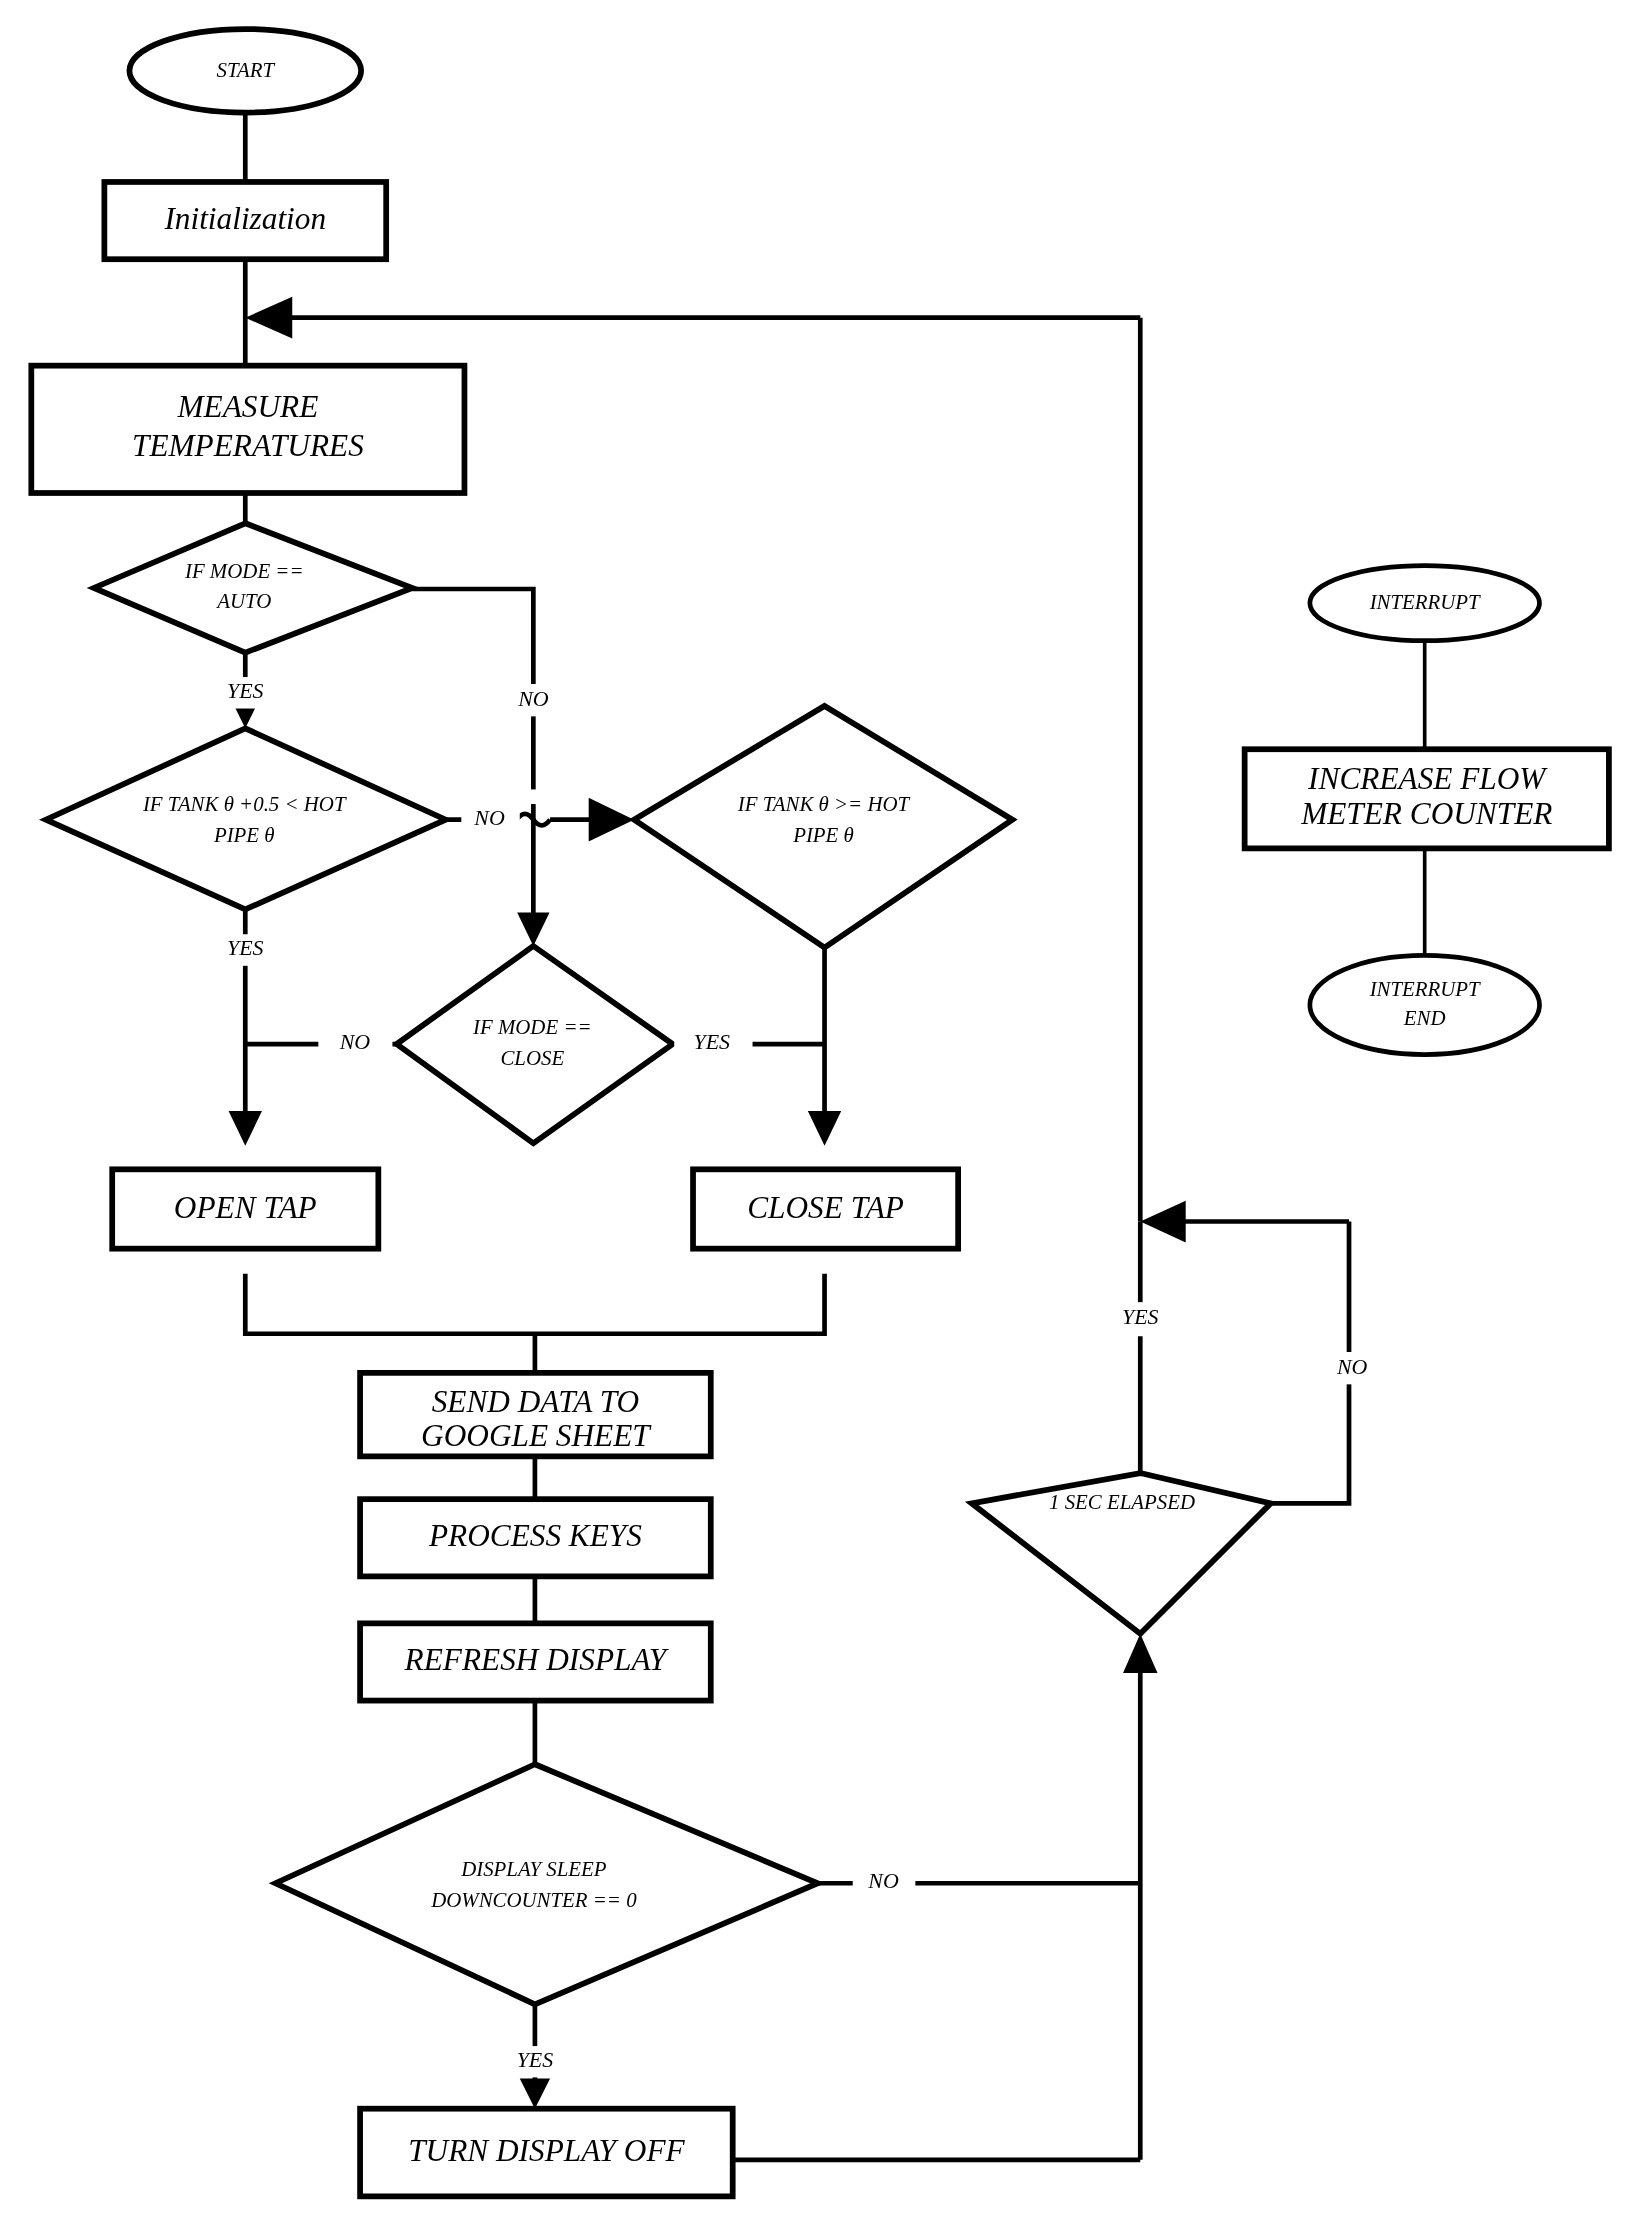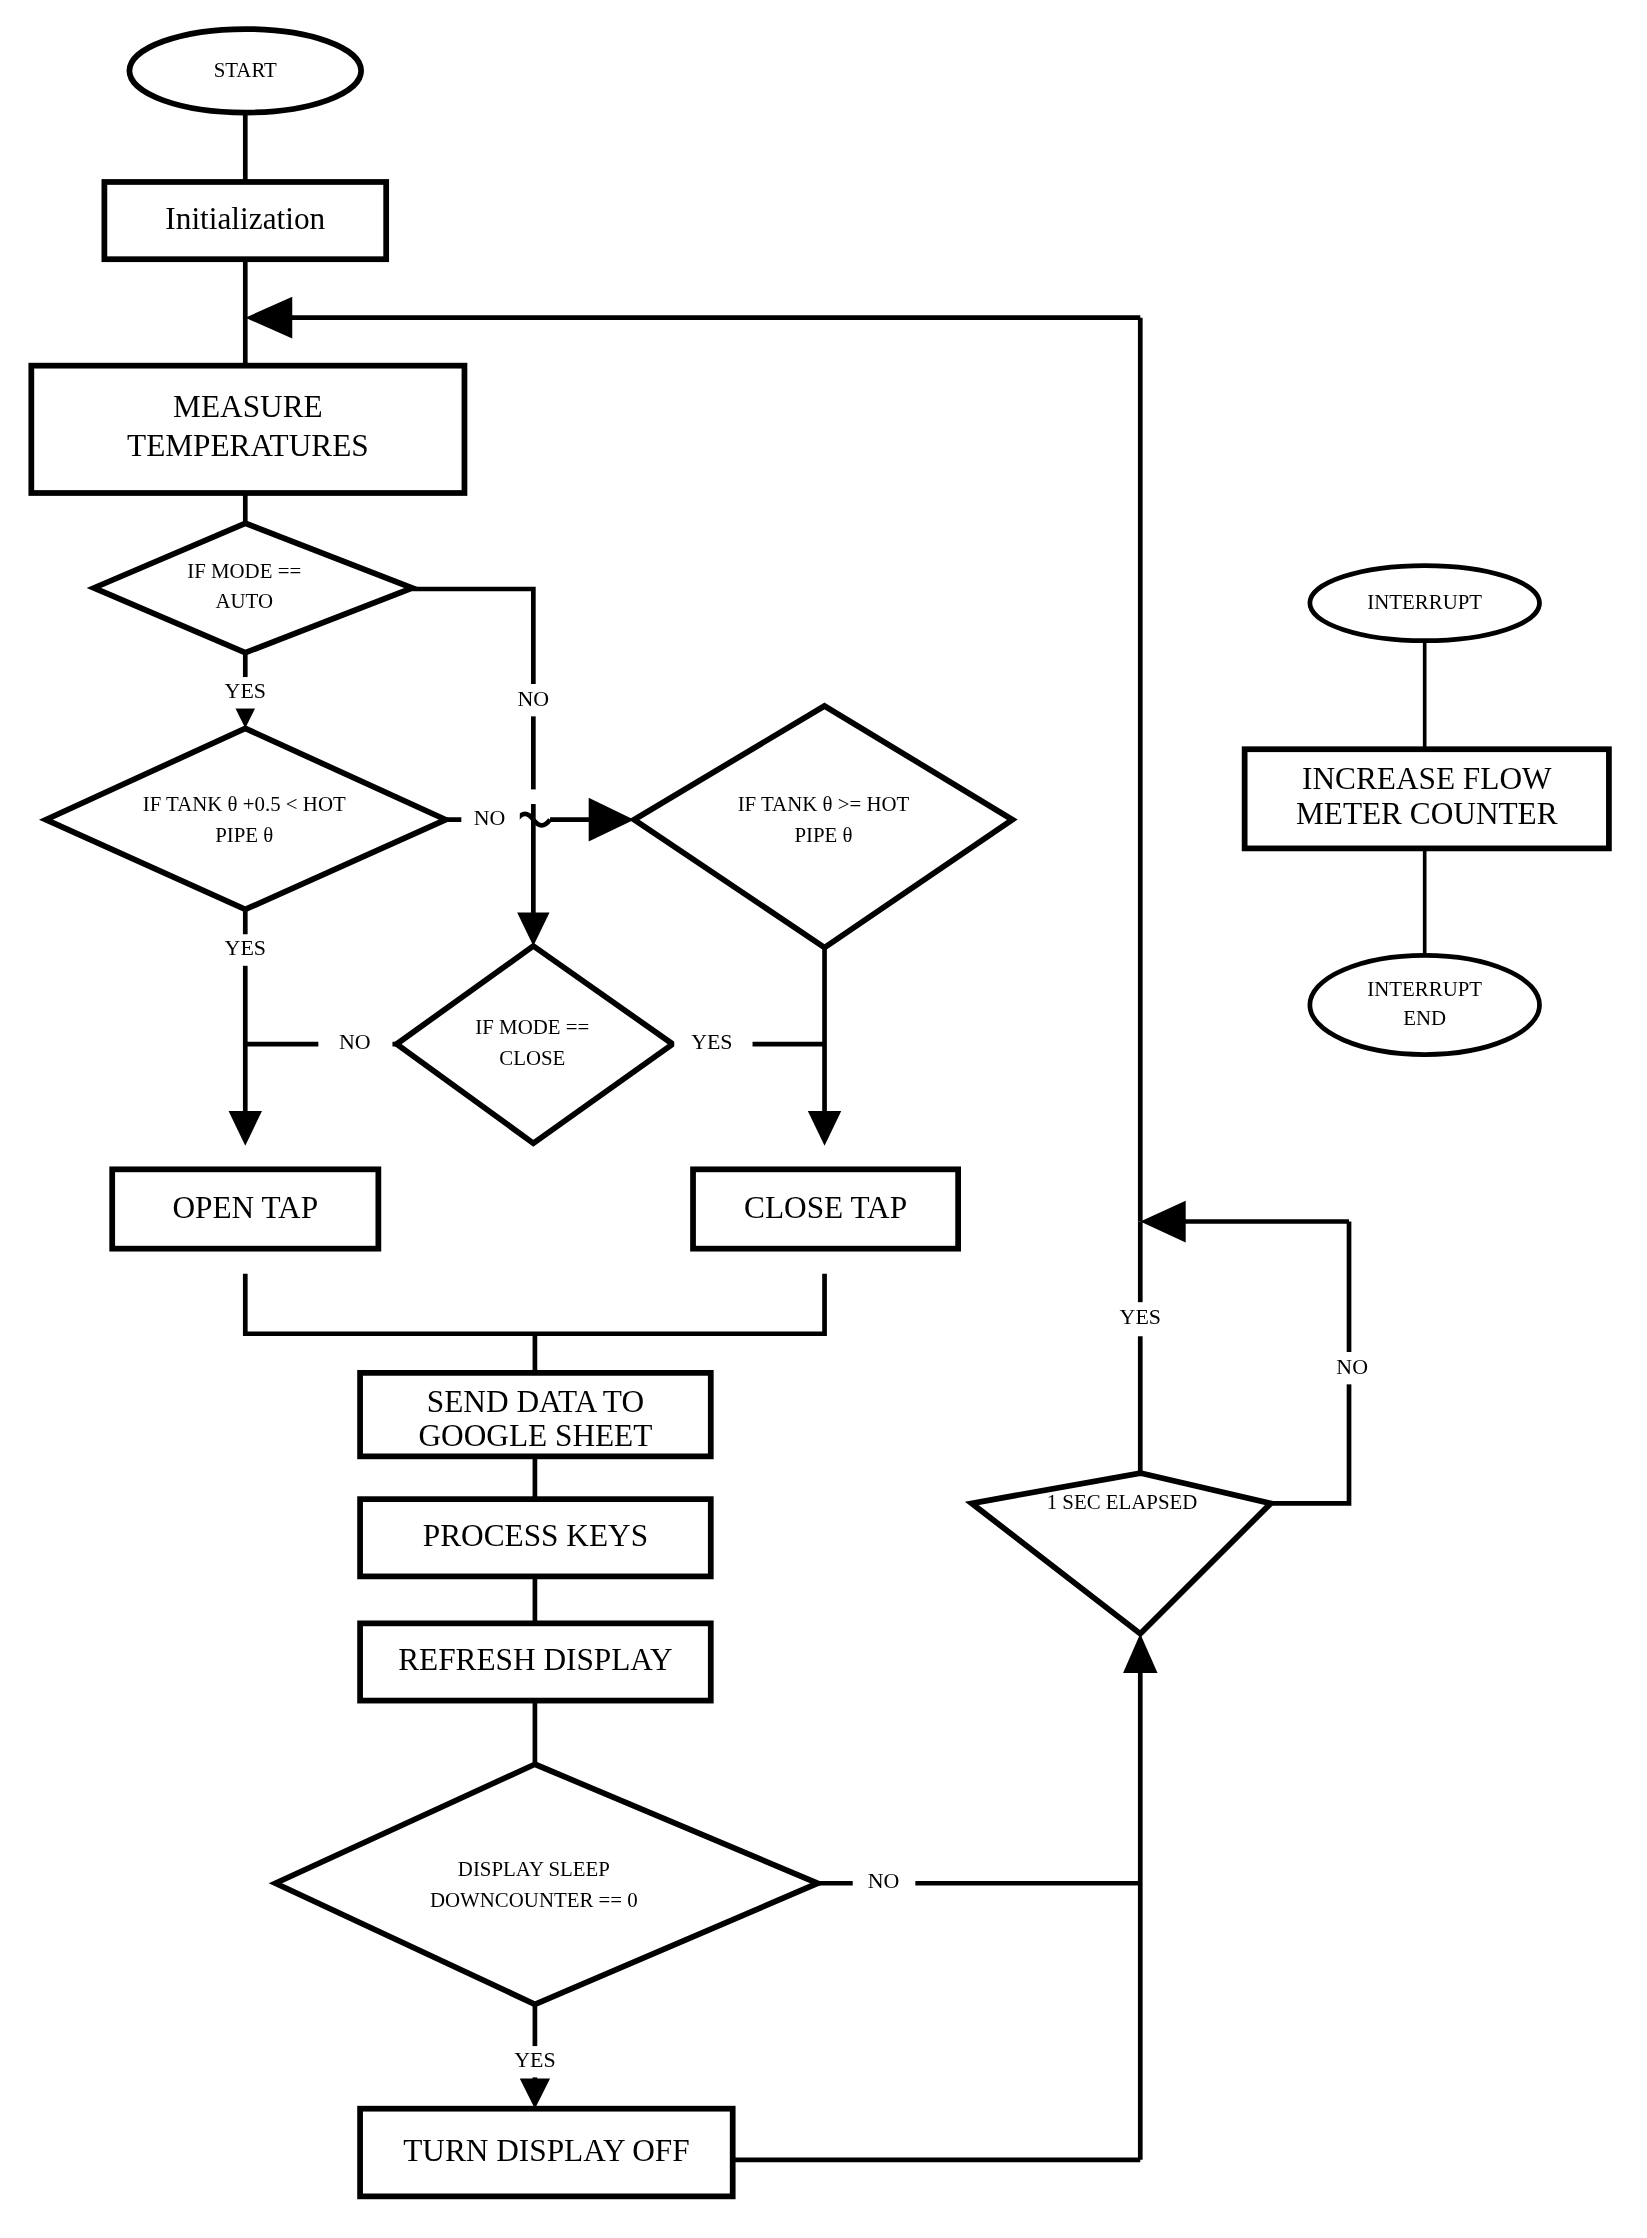--- a/index.html
+++ b/index.html
@@ -9,20 +9,21 @@
   }
   body {
     font-family: "Liberation Serif", "DejaVu Serif", serif;
   }
   #flowchart-root {
     position: relative;
     width: 1647px;
     height: 2239px;
     background: #ffffff;
     overflow: hidden;
+    font-style: italic;
   }
   svg.diagram-canvas {
     position: absolute;
     top: 0;
     left: 0;
     width: 1647px;
     height: 2239px;
   }
   .shape-stroke {
     fill: #ffffff;

